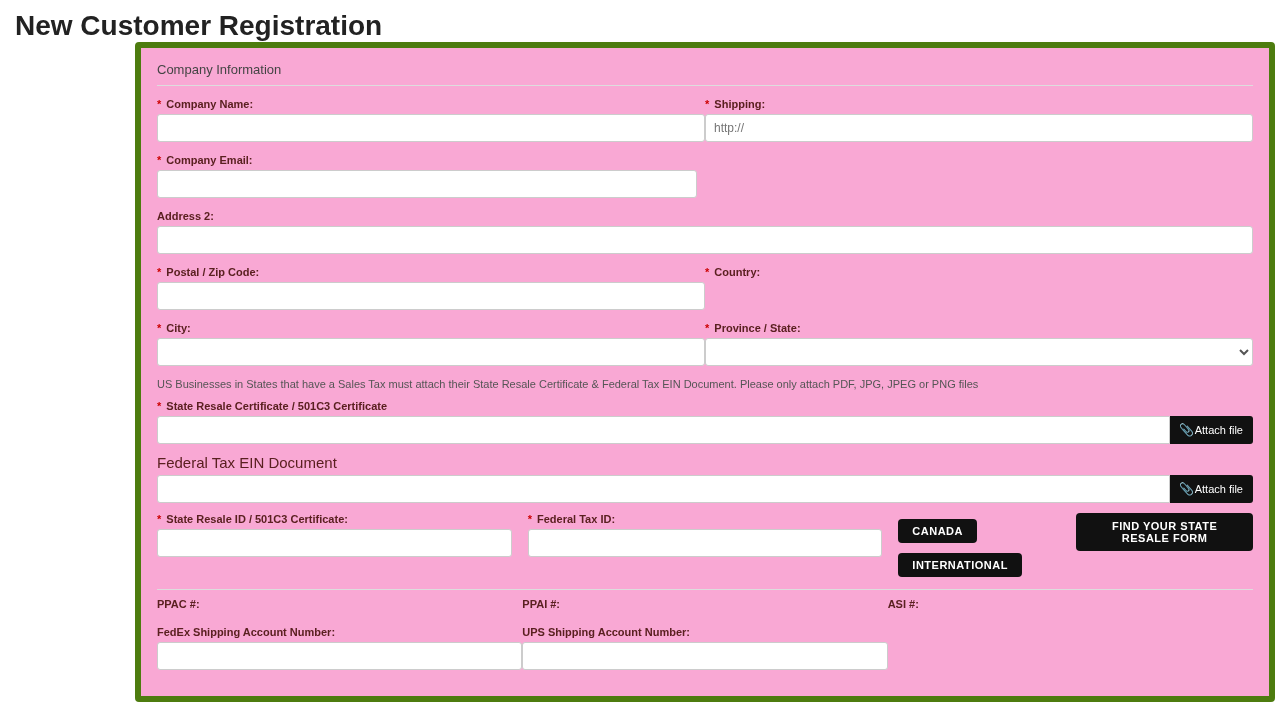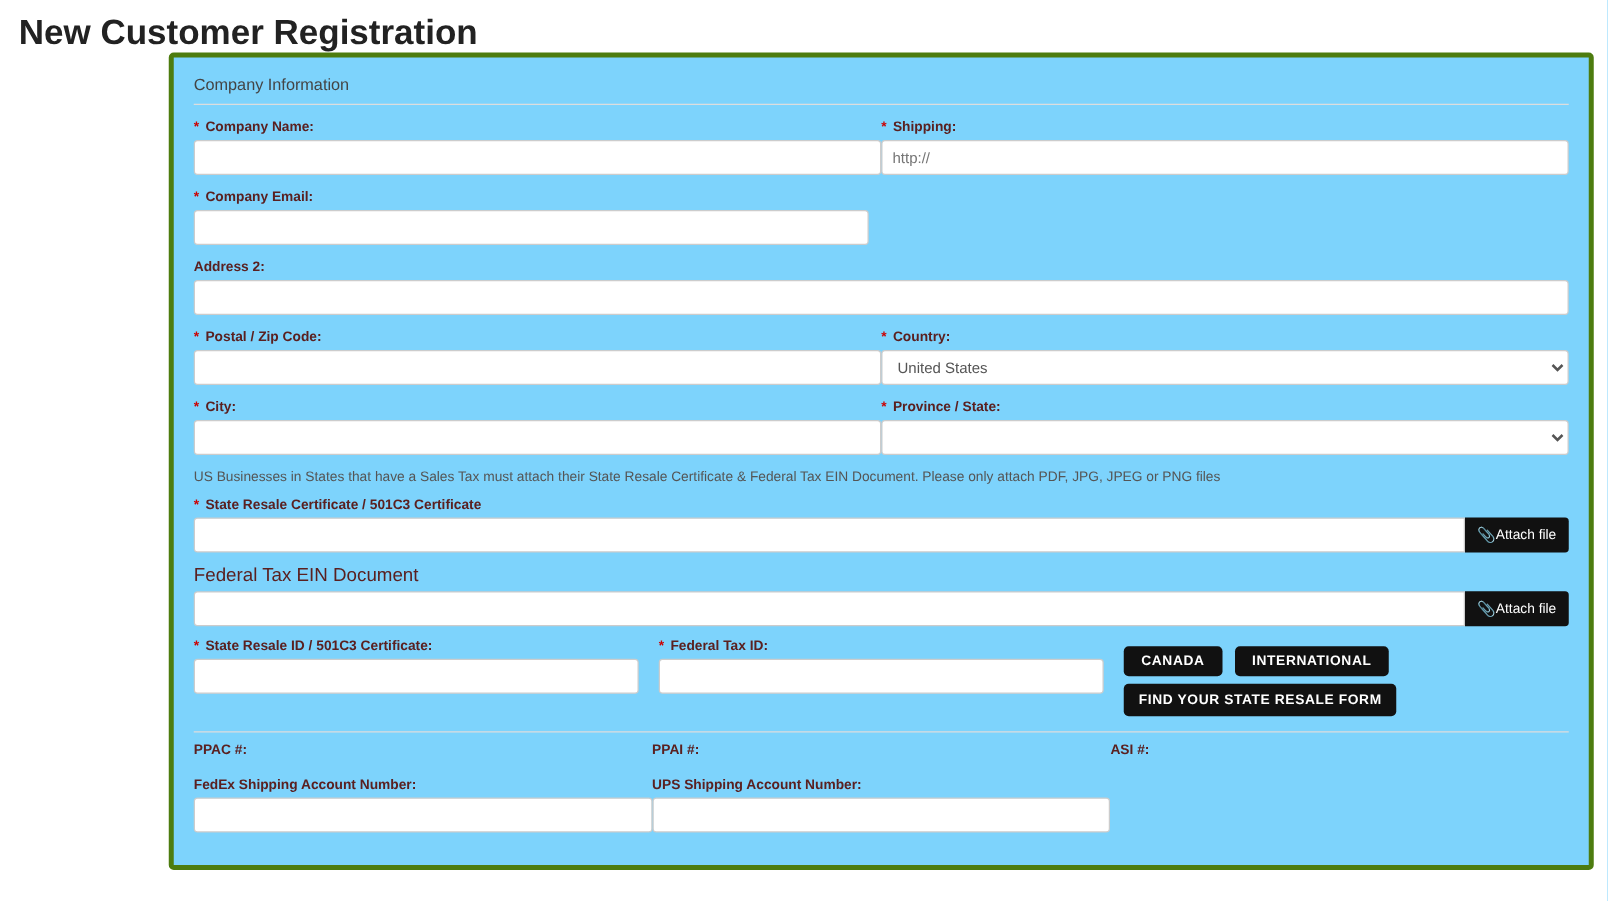--- a/index.html
+++ b/index.html
@@ -9,22 +9,22 @@
       color: #333;
       background: #fff;
       padding: 10px 0 10px 15px;
     }
     h1 {
       font-size: 28px;
       font-weight: bold;
       color: #222;
     }
     .form-container {
-      background: #7dd3fc;
-      border: 4px solid #4d7c0f;
+      background: #f9a8d4;
+      border: 6px solid #4d7c0f;
       border-radius: 4px;
       padding: 14px 16px;
       width: 1140px;
       margin-left: 120px;
     }
     .section-title {
       font-size: 13px;
       color: #444;
       margin-bottom: 12px;
       border-bottom: 1px solid #ddd;
@@ -127,21 +127,21 @@
       margin-bottom: 12px;
     }
     .id-group {
       display: flex;
       flex-direction: column;
       flex: 1;
     }
     .btn-group-col {
       flex: 1;
       display: flex;
-      flex-direction: column;
+      flex-direction: row;
       justify-content: flex-end;
       gap: 6px;
     }
     .divider {
       border: none;
       border-top: 1px solid #ddd;
       margin: 8px 0;
     }
     .clip-icon::before {
       content: "📎";
@@ -198,28 +198,20 @@
         <span class="required">*</span>
         <span>Postal / Zip Code:</span>
       </label>
       <input type="text" style="">
     </div>
     <div class="form-group">
       <label>
         <span class="required">*</span>
         <span>Country:</span>
       </label>
-      <select>
-        <option value="us" selected="">United States</option>
-        <option value="ca">Canada</option>
-        <option value="mx">Mexico</option>
-        <option value="uk">United Kingdom</option>
-        <option value="au">Australia</option>
-        <option value="other">Other</option>
-      </select>
     </div>
   </div>
 
   <div class="form-row">
     <div class="form-group">
       <label>
         <span class="required">*</span>
         <span>City:</span>
       </label>
       <input type="text" style="">

